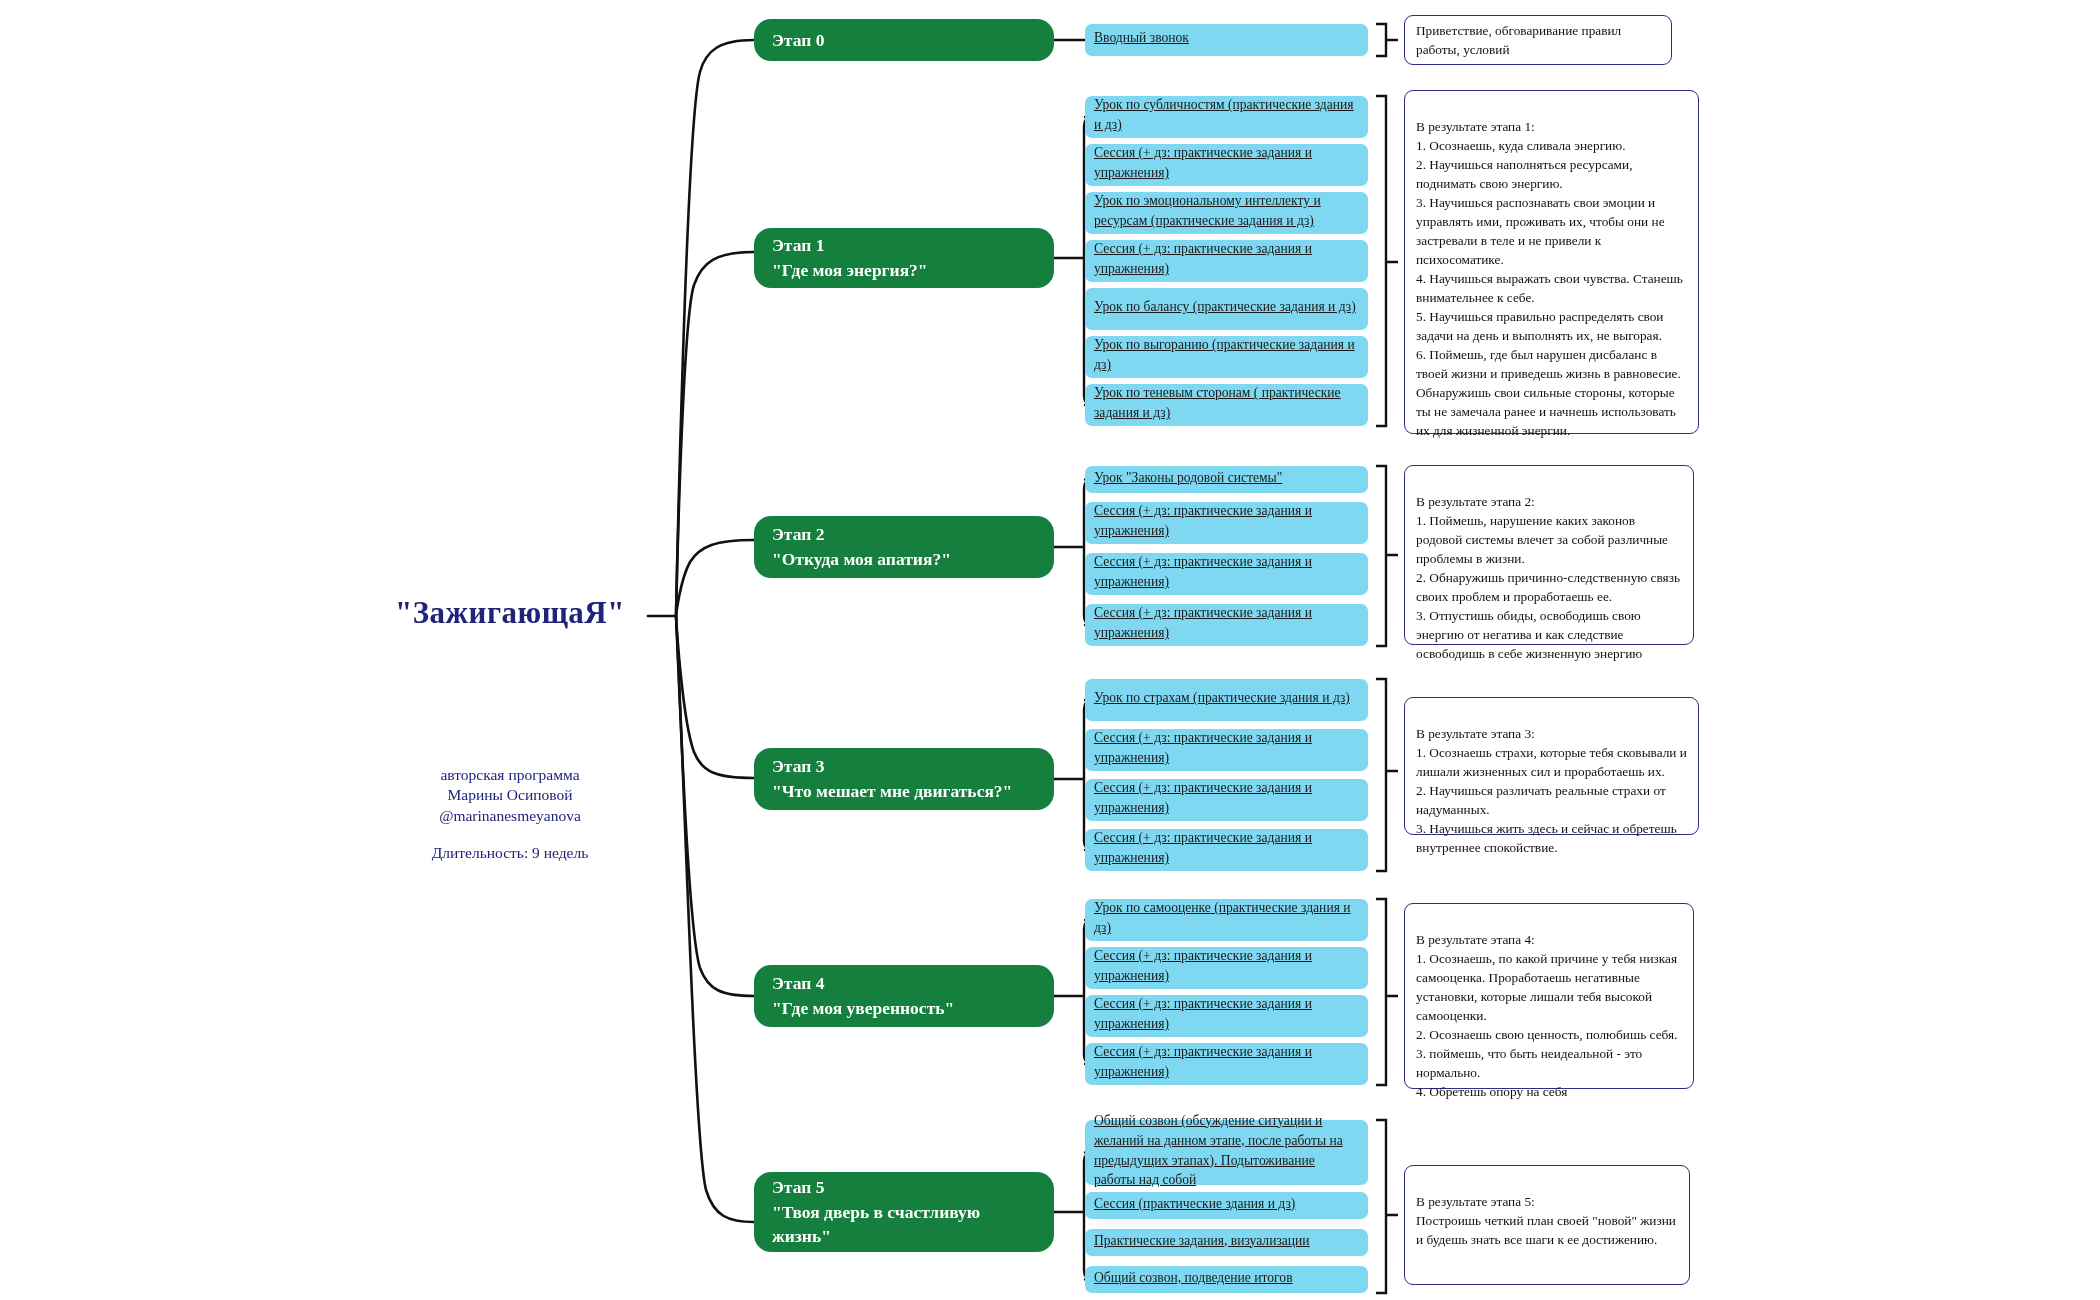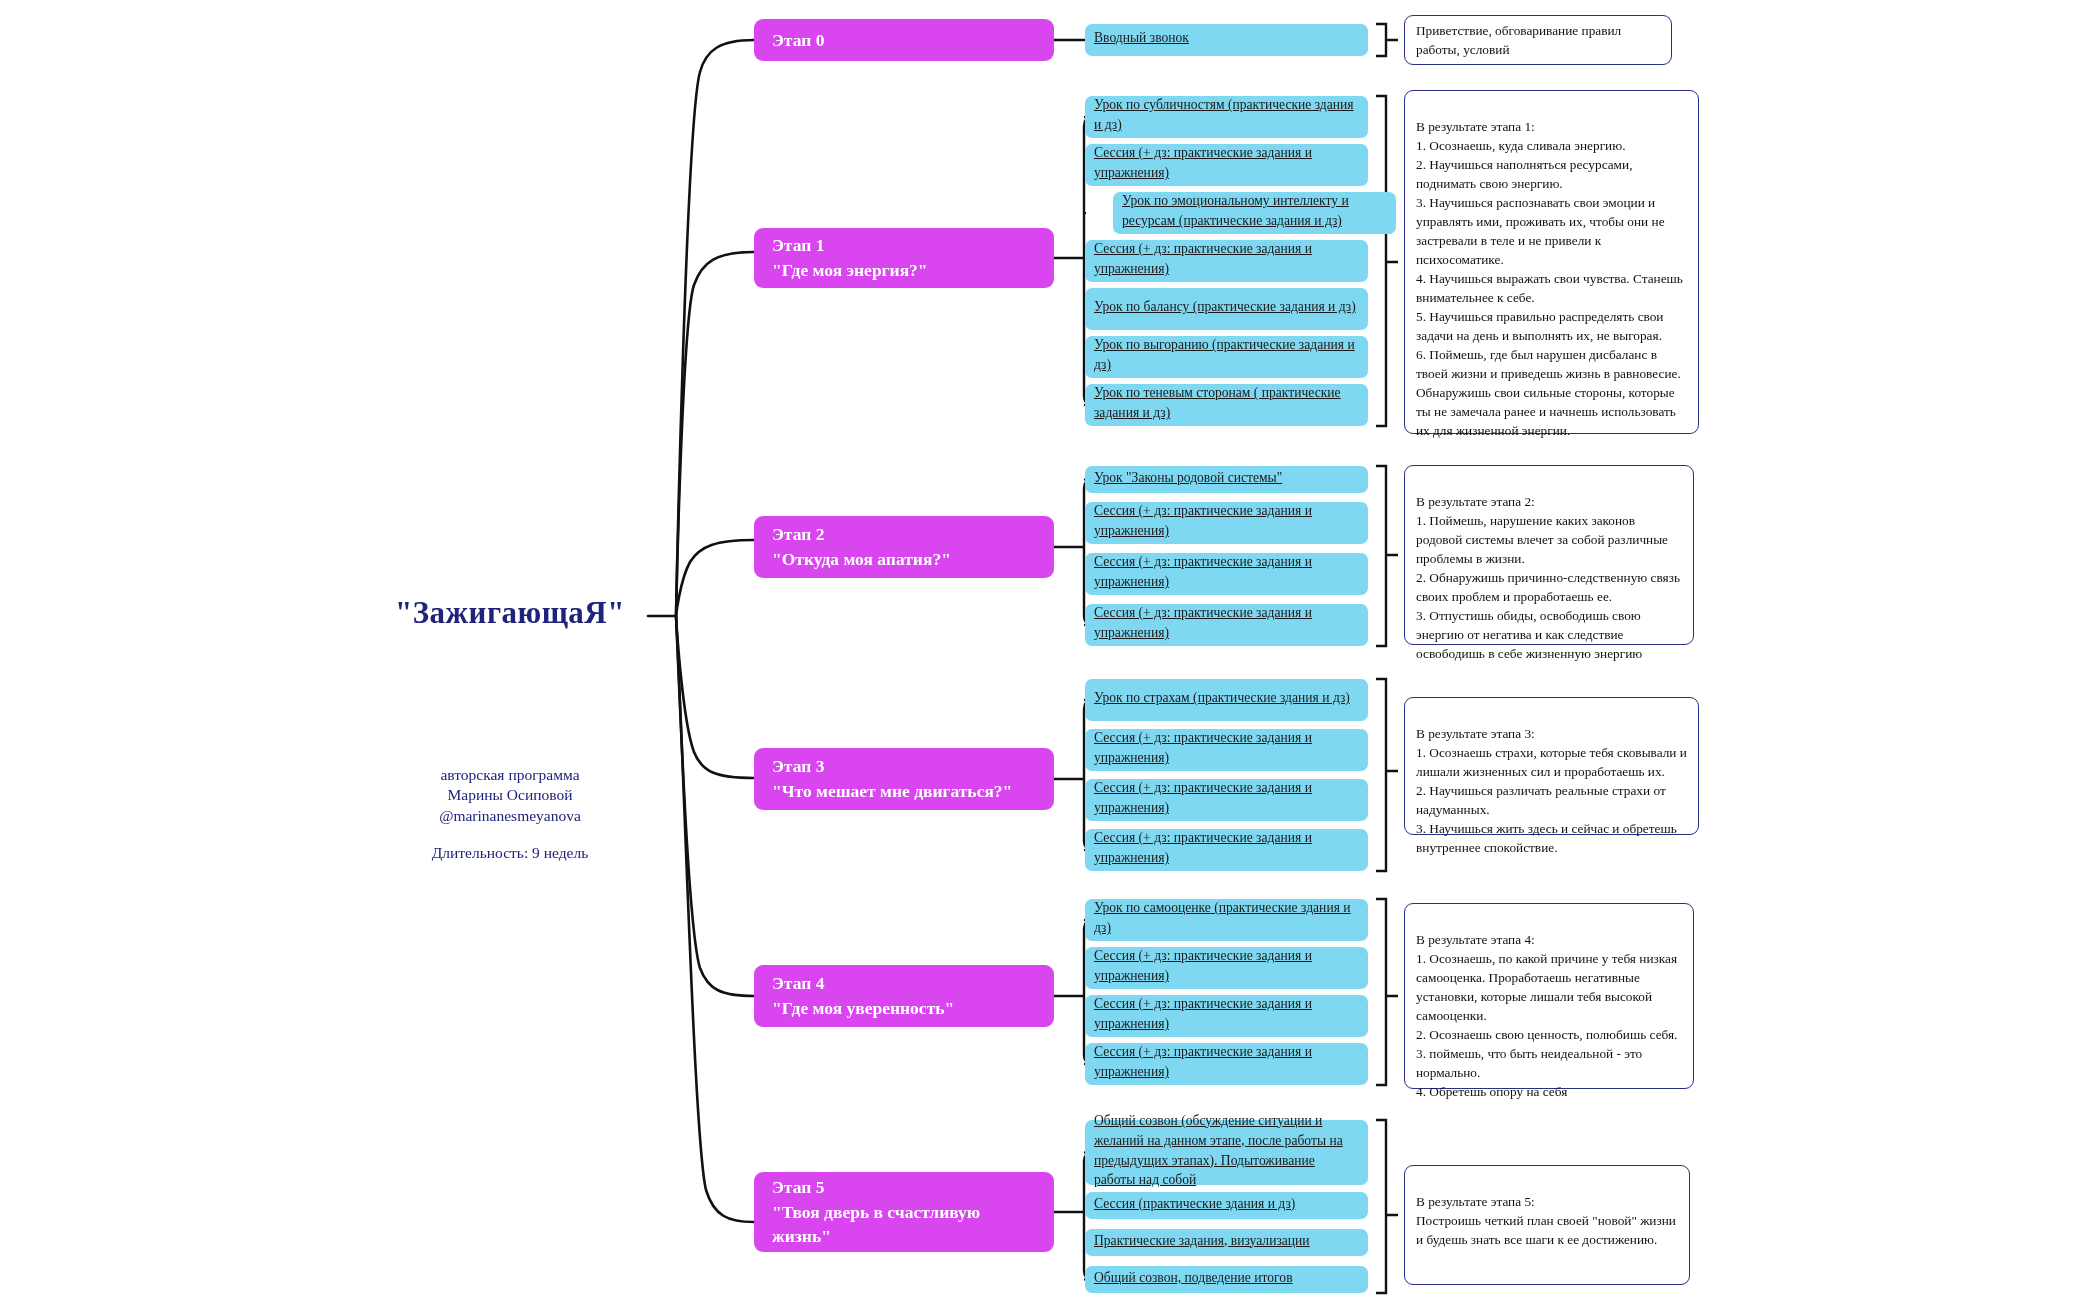--- a/index.html
+++ b/index.html
@@ -43,23 +43,23 @@
     color: #20237a;
   }
   .root-dur {
     font-size: 15.5px;
     color: #20237a;
   }
 
   
   .stage {
     position: absolute;
-    background: #d946ef;
+    background: #15803d;
     color: #ffffff;
-    border-radius: 9px;
+    border-radius: 17px;
     font-weight: bold;
     font-size: 17.5px;
     line-height: 1.42;
     padding: 10px 0 10px 18px;
     box-sizing: border-box;
     display: flex;
     flex-direction: column;
     justify-content: center;
   }
   .stage .ln { white-space: nowrap; }
@@ -157,21 +157,21 @@
   <div class="stage" style="left:754px; top:228px; width:300px; height:60px;">
     <div class="ln">Этап 1</div>
     <div class="ln">"Где моя энергия?"</div>
   </div>
   <div class="lesson" style="left:1085px; top:96px; width:283px; height:42px;">
     <span>Урок по субличностям (практические здания и дз)</span>
     </div>
   <div class="lesson" style="left:1085px; top:144px; width:283px; height:42px;">
     <span>Сессия (+ дз: практические задания и упражнения)</span>
     </div>
-  <div class="lesson" style="left:1085px; top:192px; width:283px; height:42px;margin-left:28px;">
+  <div class="lesson" style="left:1085px; top:192px; width:283px; height:42px;">
     <span>Урок по эмоциональному интеллекту и ресурсам (практические задания и дз)</span>
     </div>
   <div class="lesson" style="left:1085px; top:240px; width:283px; height:42px;">
     <span>Сессия (+ дз: практические задания и упражнения)</span>
     </div>
   <div class="lesson" style="left:1085px; top:288px; width:283px; height:42px;">
     <span>Урок по балансу (практические задания и дз)</span>
     </div>
   <div class="lesson" style="left:1085px; top:336px; width:283px; height:42px;">
     <span>Урок по выгоранию  (практические задания и дз)</span>

